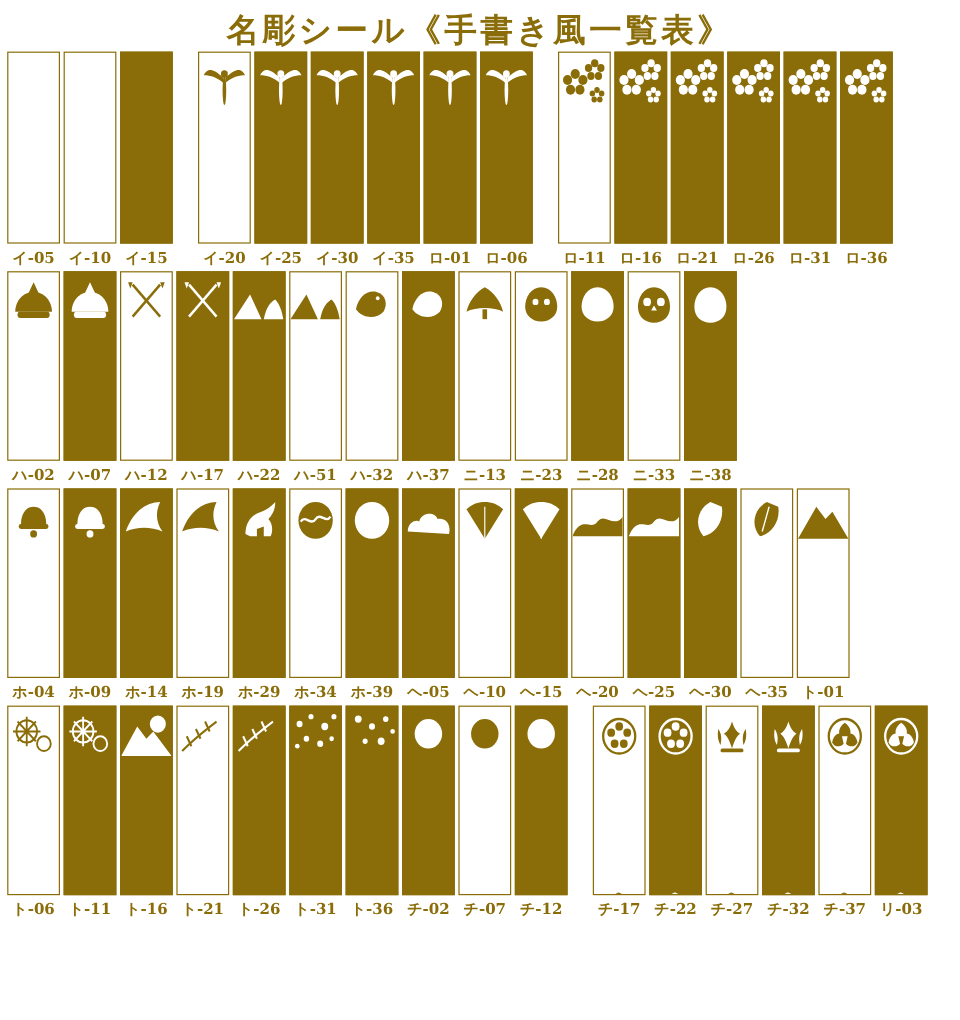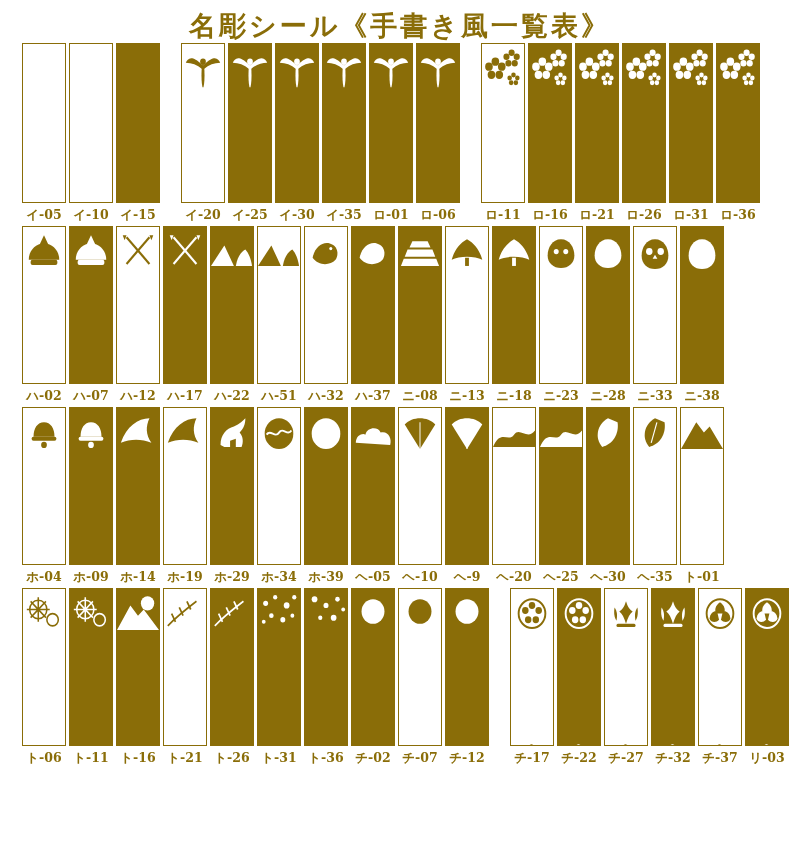--- a/index.html
+++ b/index.html
@@ -25,21 +25,20 @@
     font-weight: bold;
     font-size: 27px;
     letter-spacing: 3px;
     padding-top: 9px;
     height: 34px;
     line-height: 34px;
     user-select: none;
   }
   .rows {
     padding: 0 6px;
-    margin-left: 16px;
   }
   .row {
     display: flex;
     align-items: flex-end;
     margin-bottom: 2px;
   }
   .group {
     display: flex;
     align-items: flex-end;
   }
@@ -570,61 +569,32 @@
                     <path d="M8 30 C10 20 18 14 26 16 C34 18 36 26 32 32 C26 38 14 38 8 30 Z"></path>
                     <circle cx="27" cy="21" r="1.6" fill="#ffffff"></circle>
                   </g>
                 </svg>
               </div>
               <div class="name">宮本</div>
             </div>
             <div class="code">ハ-37</div>
           </div>
           <div class="cell">
-            <div class="seal gold" style="height: 158px;">
-              <div class="deco">
-                <svg viewBox="0 0 44 70" preserveAspectRatio="none">
-                  <g fill="#ffffff">
-                    <path d="M14 14 L30 14 L33 20 L11 20 Z"></path>
-                    <path d="M9 22 L35 22 L38 29 L6 29 Z"></path>
-                    <path d="M5 31 L39 31 L42 38 L2 38 Z"></path>
-                  </g>
-                </svg>
-              </div>
-              <div class="name">宮本</div>
-            </div>
-            <div class="code">ニ-08</div>
-          </div>
-          <div class="cell">
             <div class="seal white" style="height: 158px;">
               <div class="deco">
                 <svg viewBox="0 0 44 70" preserveAspectRatio="none">
                   <g fill="#8a6d08">
                     <path d="M22 12 C14 16 8 24 6 32 C14 28 30 28 38 32 C36 24 30 16 22 12 Z"></path>
                     <rect x="20" y="30" width="4" height="8"></rect>
                   </g>
                 </svg>
               </div>
               <div class="name">宮本</div>
             </div>
             <div class="code">ニ-13</div>
-          </div>
-          <div class="cell">
-            <div class="seal gold" style="height: 158px;">
-              <div class="deco">
-                <svg viewBox="0 0 44 70" preserveAspectRatio="none">
-                  <g fill="#ffffff">
-                    <path d="M22 12 C14 16 8 24 6 32 C14 28 30 28 38 32 C36 24 30 16 22 12 Z"></path>
-                    <rect x="20" y="30" width="4" height="8"></rect>
-                  </g>
-                </svg>
-              </div>
-              <div class="name">宮本</div>
-            </div>
-            <div class="code">ニ-18</div>
           </div>
           <div class="cell">
             <div class="seal white" style="height: 158px;">
               <div class="deco">
                 <svg viewBox="0 0 44 70" preserveAspectRatio="none">
                   <g fill="#8a6d08">
                     <path d="M22 12 C13 12 8 20 8 28 C8 35 14 40 22 40 C30 40 36 35 36 28 C36 20 31 12 22 12 Z"></path>
                     <circle cx="17" cy="24" r="2.6" fill="#ffffff"></circle>
                     <circle cx="27" cy="24" r="2.6" fill="#ffffff"></circle>
                   </g>
@@ -814,21 +784,21 @@
               <div class="deco">
                 <svg viewBox="0 0 44 70" preserveAspectRatio="none">
                   <g fill="#ffffff">
                     <path d="M22 40 L6 16 C14 8 30 8 38 16 Z"></path>
                     <path d="M22 40 L22 14" stroke="#ffffff" stroke-width="1"></path>
                   </g>
                 </svg>
               </div>
               <div class="name">宮本</div>
             </div>
-            <div class="code">ヘ-9</div>
+            <div class="code">ヘ-15</div>
           </div>
           <div class="cell">
             <div class="seal white" style="height: 158px;">
               <div class="deco">
                 <svg viewBox="0 0 44 70" preserveAspectRatio="none">
                   <g fill="#8a6d08">
                     <path d="M0 38 C8 20 16 34 22 26 C28 18 36 32 44 22 L44 38 Z"></path>
                   </g>
                 </svg>
               </div>

